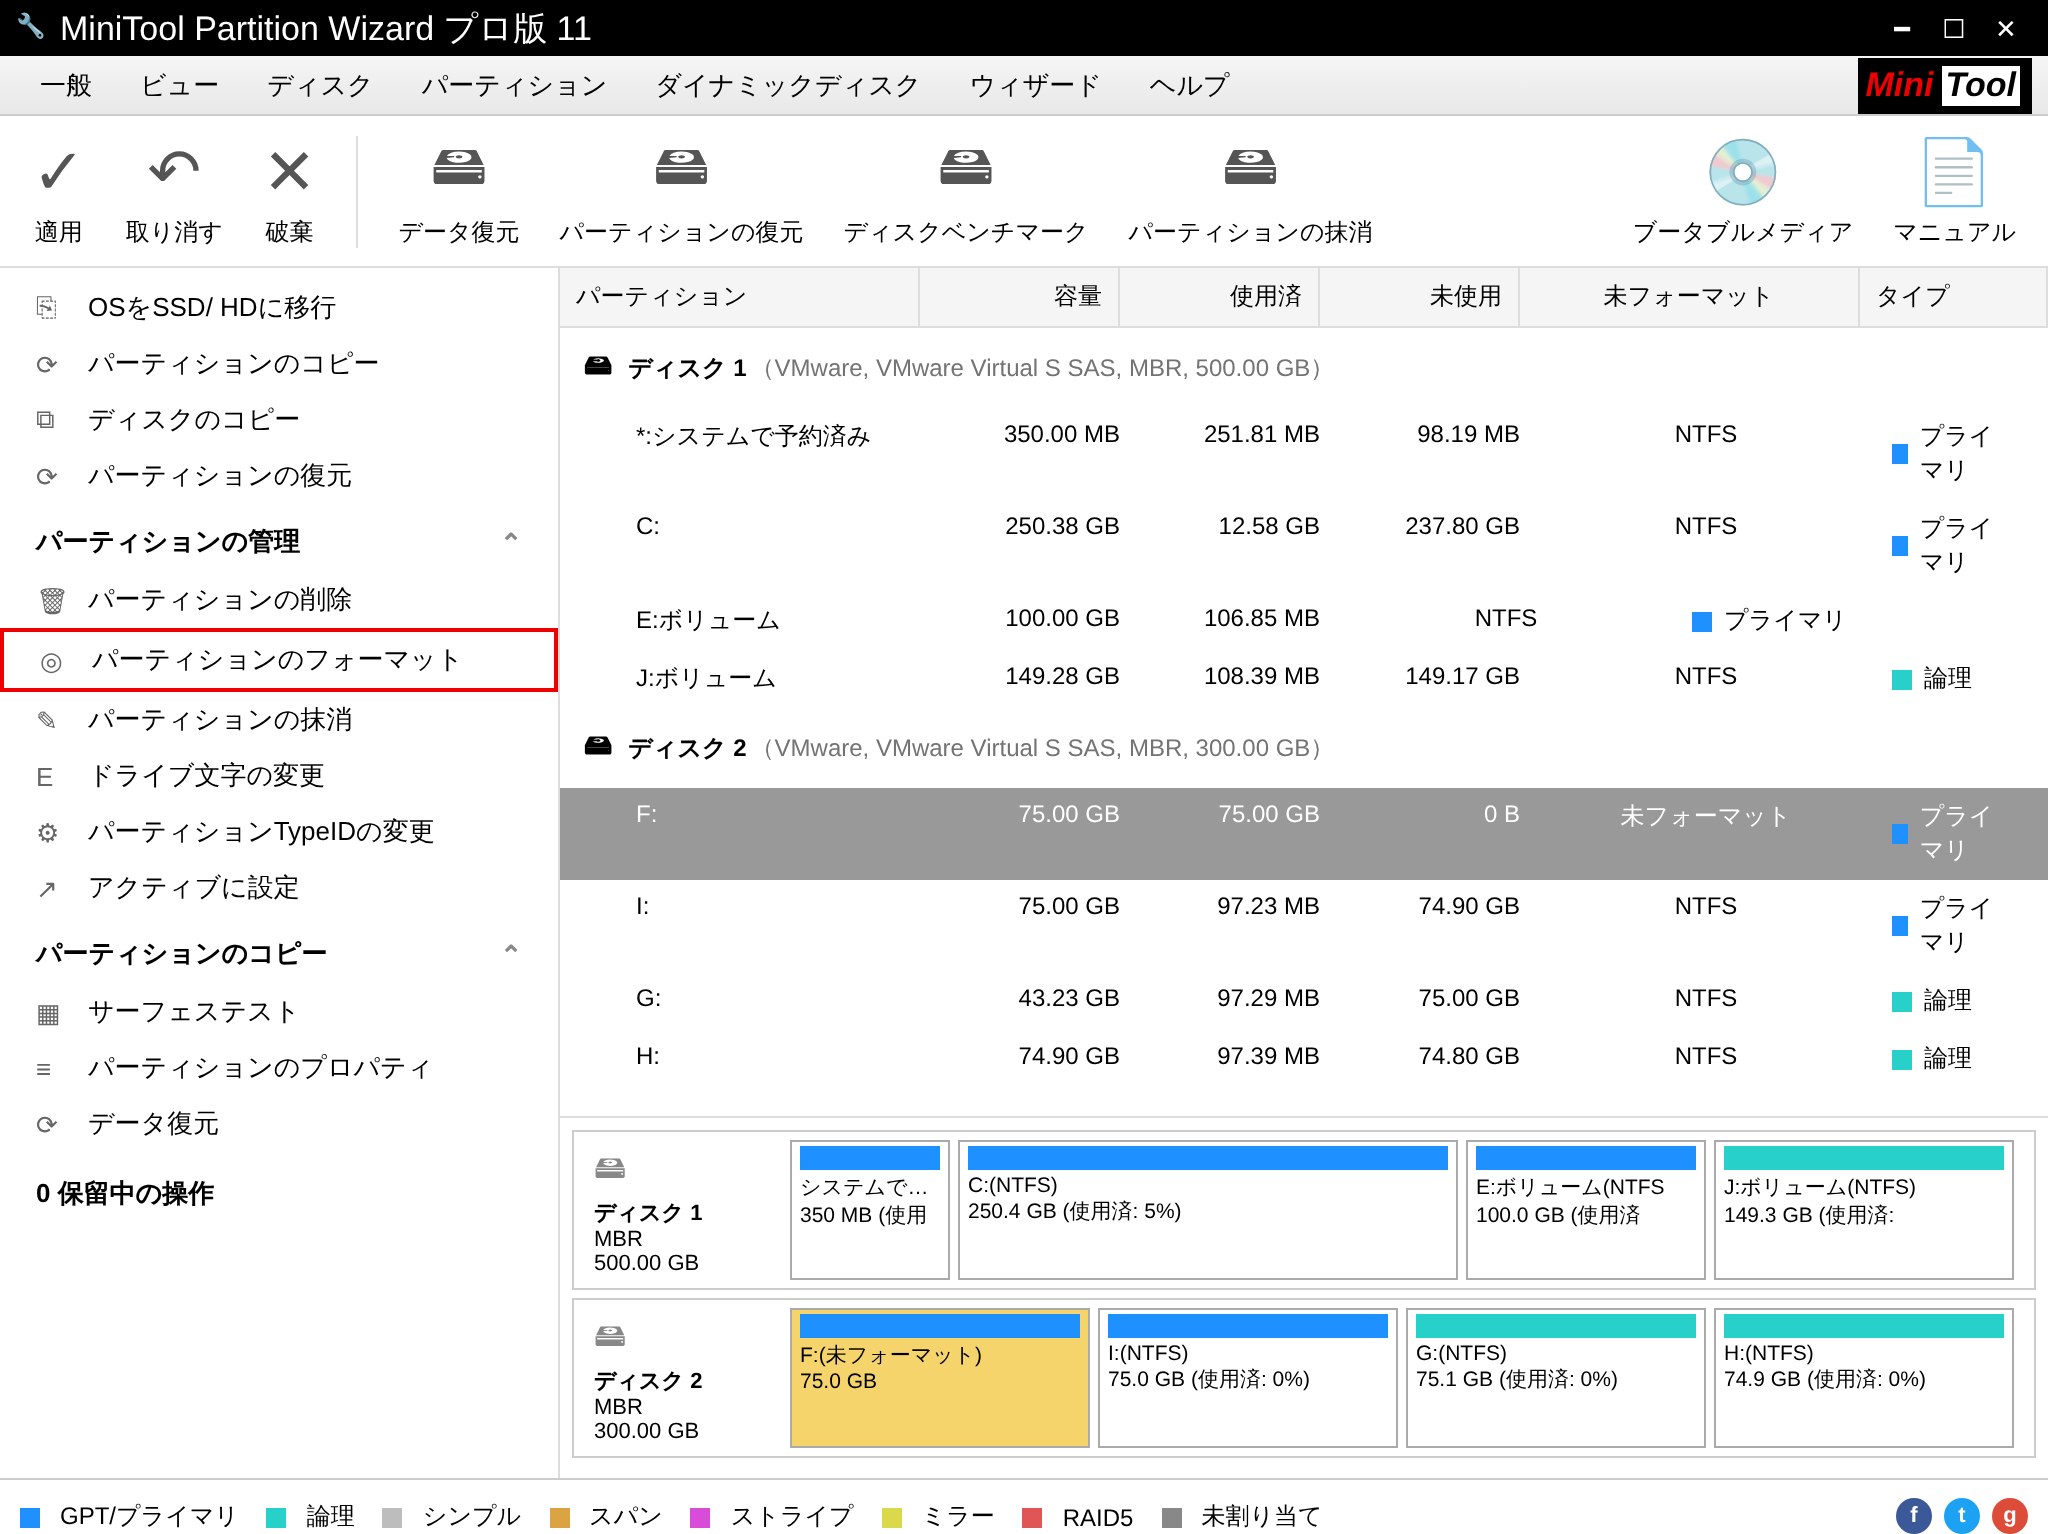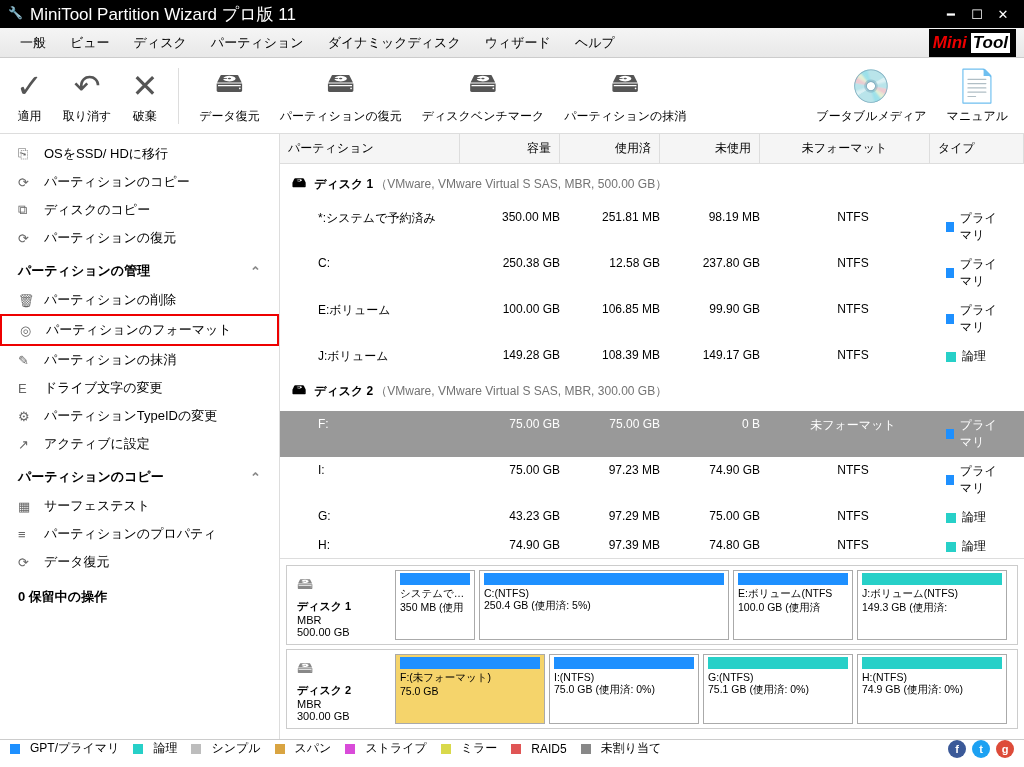--- a/index.html
+++ b/index.html
@@ -53,21 +53,21 @@
 .dm-label { width:100px; padding:2px 6px; font-size:11px; display:flex; flex-direction:column; justify-content:center;}
 .dm-label .dn { font-weight:bold; }
 .dm-label .dicon { font-size:16px; color:#888;}
 .dm-part { border:1px solid #aaa; padding:2px 4px; font-size:11px; display:flex; flex-direction:column; overflow:hidden; }
 .dm-part .bar { height:12px; background:#1e90ff; margin-bottom:2px; }
 .dm-part .pn { font-size:10.5px; white-space:nowrap; overflow:hidden; text-overflow:ellipsis;}
 .dm-part.selected { background:#f5d46b; }
 .dm-part.selected .bar { background:#1e90ff; }
 .dm-part.logical .bar { background:#27d0c8; }
 
-.statusbar { height:28px; border-top:1px solid #ccc; display:flex; align-items:flex-start; padding:0 10px; font-size:12px; gap:14px; }
+.statusbar { height:28px; border-top:1px solid #ccc; display:flex; align-items:flex-end; padding:0 10px; font-size:12px; gap:14px; }
 .st-item { display:flex; align-items:center; gap:4px; }
 .social { margin-left:auto; display:flex; gap:6px; }
 .social span { width:18px; height:18px; border-radius:50%; display:inline-flex; align-items:center; justify-content:center; color:#fff; font-weight:bold; font-size:11px; }
 </style>
 </head>
 <body>
 
 <div class="titlebar">
   <span class="icon-app">🔧</span>
   <span class="title">MiniTool Partition Wizard プロ版 11</span>
@@ -240,21 +240,20 @@
           <div class="pr c2">250.38 GB</div>
           <div class="pr c3">12.58 GB</div>
           <div class="pr c4">237.80 GB</div>
           <div class="pr c5">NTFS</div>
           <div class="pr c6"><span class="sq" style="background:#1e90ff"></span>プライマリ</div>
         </div>
         <div class="part-row">
           <div class="pr c1">E:ボリューム</div>
           <div class="pr c2">100.00 GB</div>
           <div class="pr c3">106.85 MB</div>
-          <div class="pr c4">99.90 GB</div>
           <div class="pr c5">NTFS</div>
           <div class="pr c6"><span class="sq" style="background:#1e90ff"></span>プライマリ</div>
         </div>
         <div class="part-row">
           <div class="pr c1">J:ボリューム</div>
           <div class="pr c2">149.28 GB</div>
           <div class="pr c3">108.39 MB</div>
           <div class="pr c4">149.17 GB</div>
           <div class="pr c5">NTFS</div>
           <div class="pr c6"><span class="sq" style="background:#27d0c8"></span>論理</div>

